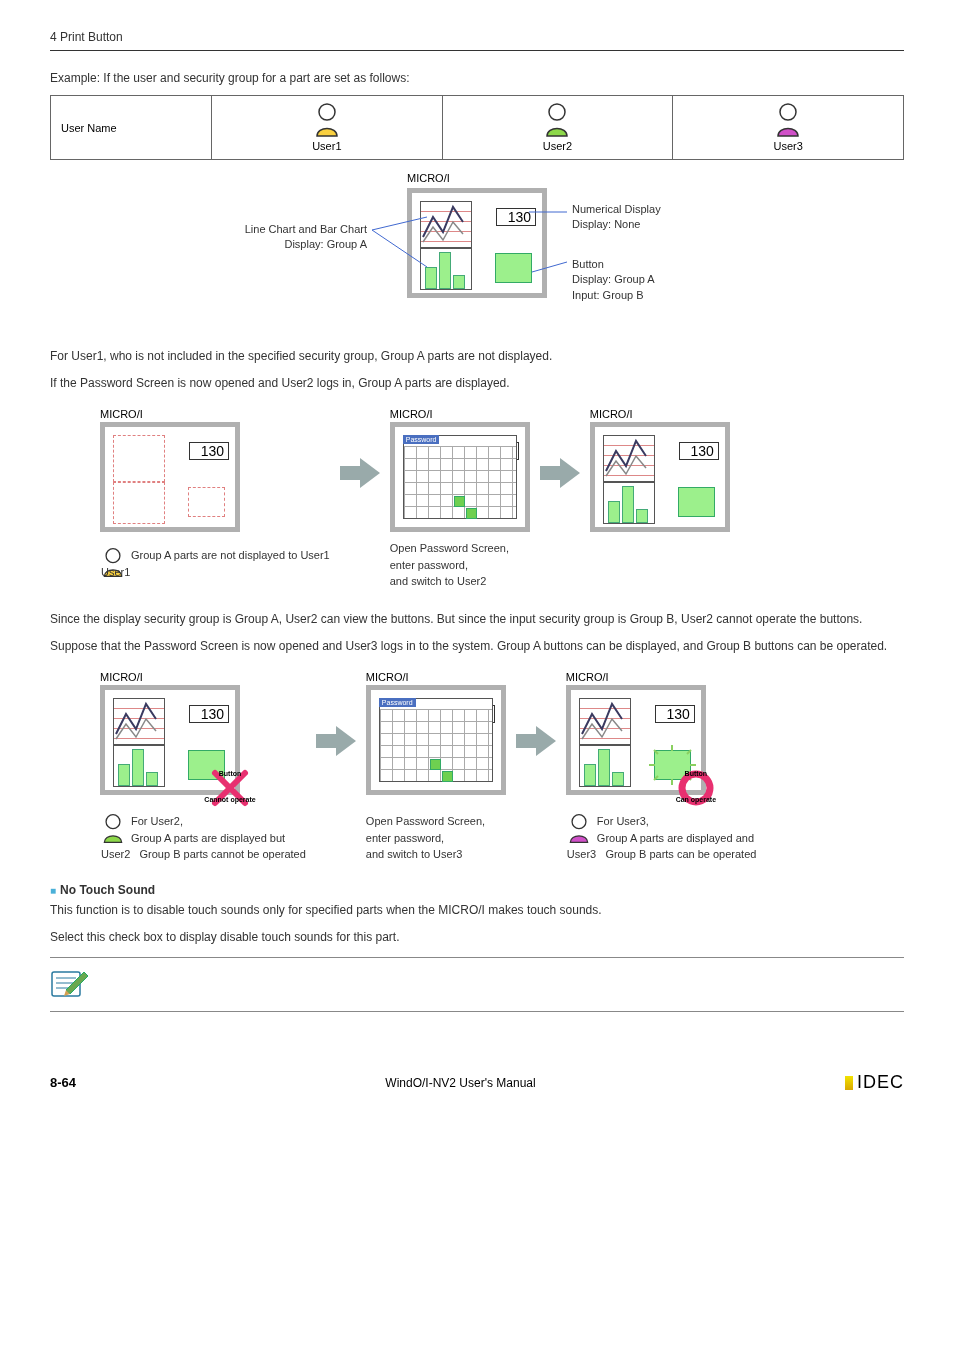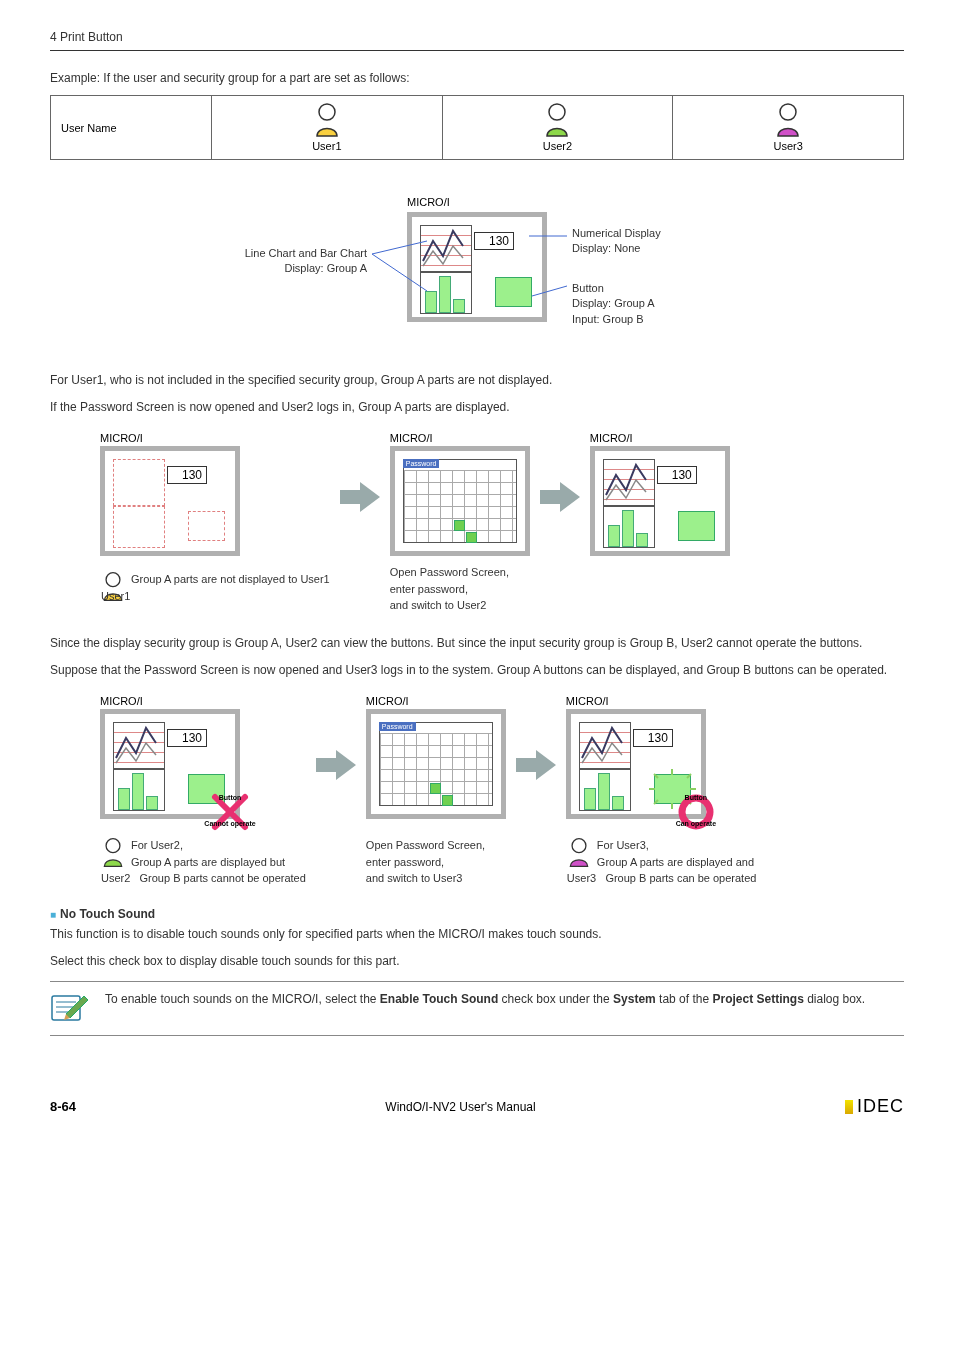--- a/index.html
+++ b/index.html
@@ -19,21 +19,21 @@
     color: #333;
   }
   .example-line {
     font-size: 12px;
     color: #333;
     margin-bottom: 10px;
   }
   table.user-table {
     border-collapse: collapse;
     width: 100%;
-    margin-bottom: 36px;
+    margin-bottom: 12px;
   }
   table.user-table td {
     border: 1px solid #666;
     padding: 4px 10px;
     font-size: 11px;
     text-align: center;
     vertical-align: middle;
   }
   table.user-table td.label-cell {
     text-align: left;
@@ -80,26 +80,26 @@
   .screen-bar-chart .bar {
     position: absolute;
     bottom: 0;
     width: 10px;
     background: #9cf08c;
     border: 1px solid #4a7;
   }
   .screen-num-box {
     position: absolute;
     top: 15px;
-    right: 28px;
+    right: 6px;
     width: 40px;
     height: 18px;
     border: 1px solid #333;
     text-align: right;
-    font-size: 12px;
+    font-size: 14px;
     padding-right: 4px;
     box-sizing: border-box;
     line-height: 16px;
   }
   .screen-button-box {
     position: absolute;
     bottom: 10px;
     right: 10px;
     width: 35px;
     height: 28px;
@@ -543,23 +543,20 @@
   <div class="note-icon-box">
     <svg width="40" height="34" viewBox="0 0 40 34">
       <rect x="2" y="6" width="28" height="24" rx="2" fill="#fff" stroke="#2a7aa0" stroke-width="1.5"></rect>
       <line x1="6" y1="12" x2="26" y2="12" stroke="#2a7aa0"></line>
       <line x1="6" y1="17" x2="26" y2="17" stroke="#2a7aa0"></line>
       <line x1="6" y1="22" x2="26" y2="22" stroke="#2a7aa0"></line>
       <polygon points="20,28 38,10 34,6 16,24" fill="#6aa84f" stroke="#2a6"></polygon>
       <polygon points="16,24 20,28 14,30" fill="#d4a050"></polygon>
     </svg>
   </div>
-  <div class="para" style="margin:0;">
-    <span>To enable touch sounds on the MICRO/I, select the </span><b>Enable Touch Sound</b><span> check box under the </span><b>System</b><span> tab of the </span><b>Project Settings</b><span> dialog box.</span>
-  </div>
 </div>
 
 <div class="footer">
   <span class="page-num">8-64</span>
   <span>WindO/I-NV2 User's Manual</span>
   <span class="idec-logo">
     <span class="bar"></span>
       <span>IDEC</span>
   </span>
 </div>

